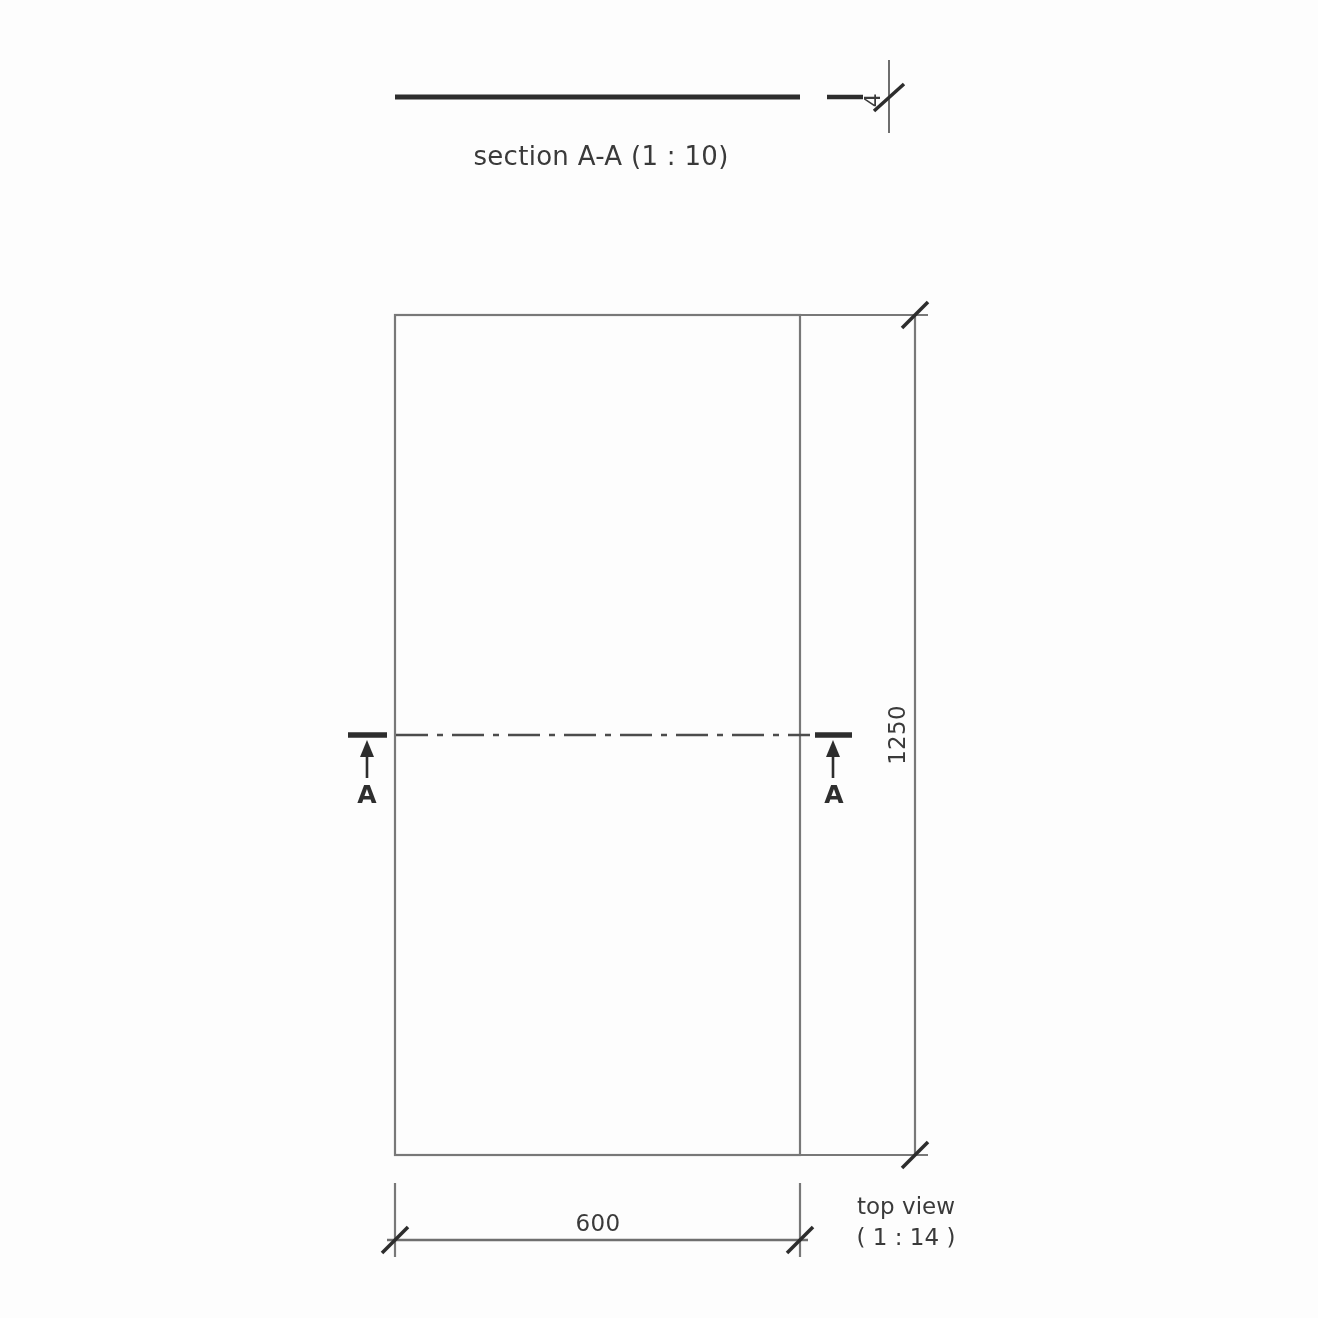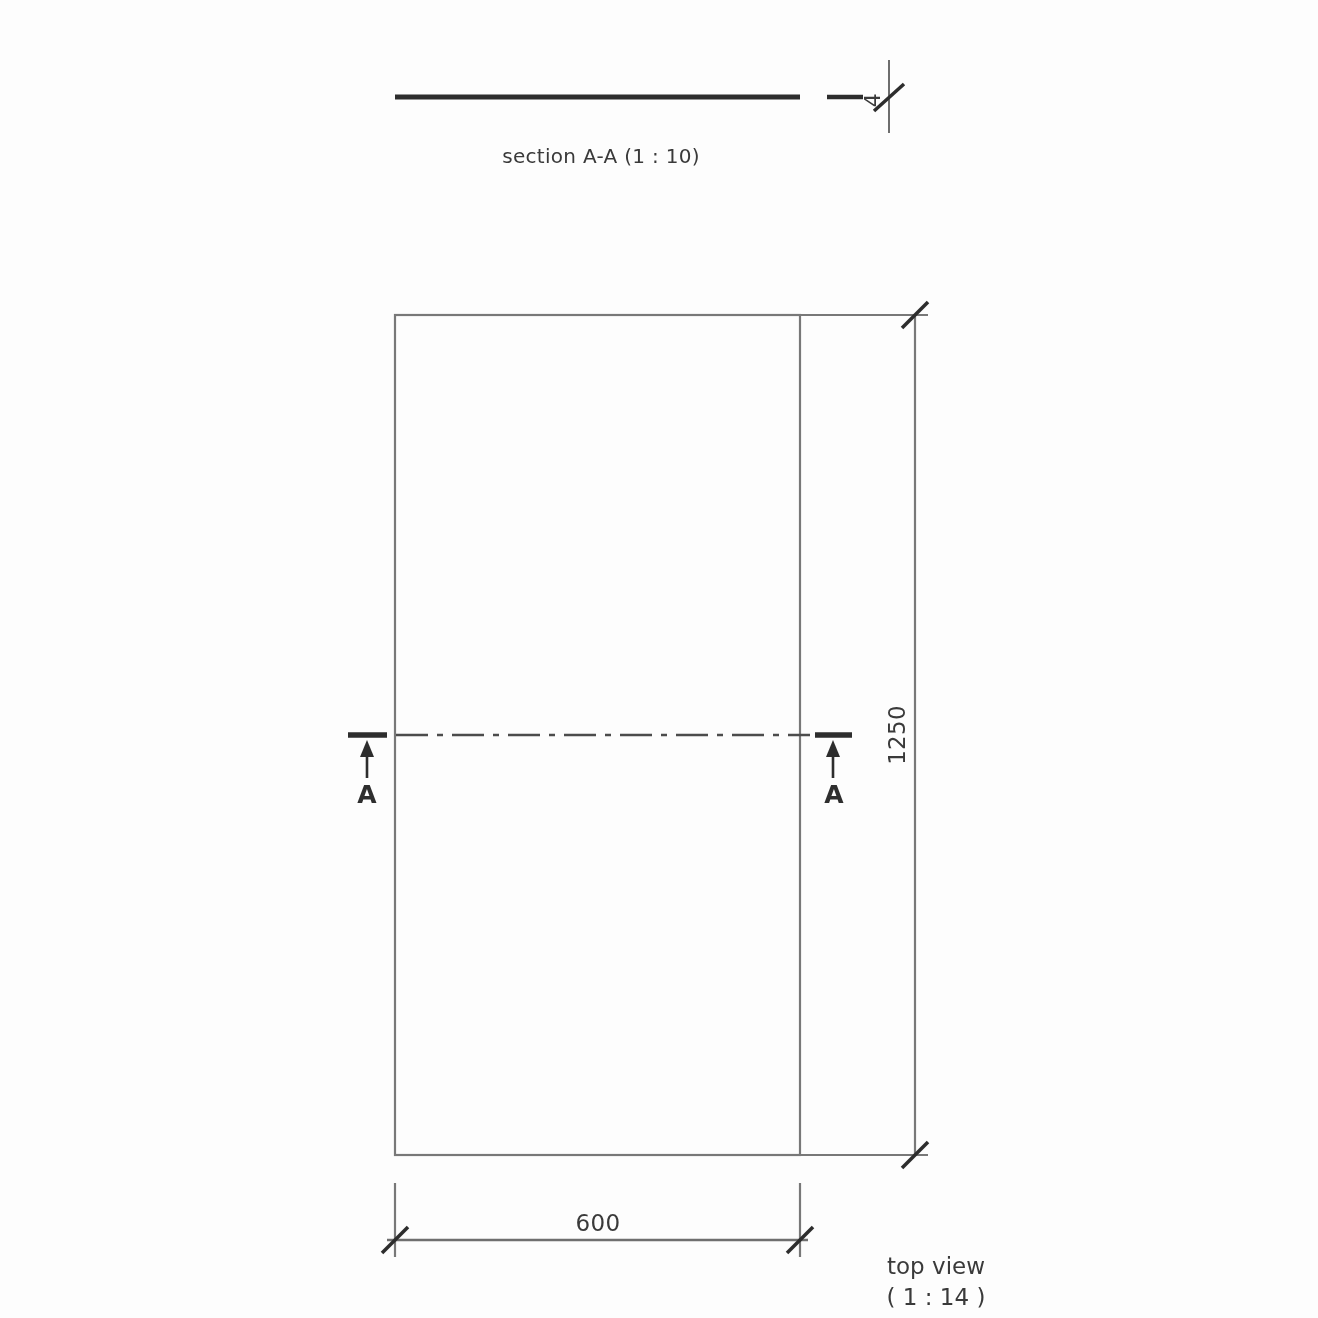--- a/index.html
+++ b/index.html
@@ -18,21 +18,21 @@
   }
   .linework {
     position: absolute;
     left: 0;
     top: 0;
   }
   .label {
     position: absolute;
     transform: translate(-50%, -50%);
     white-space: nowrap;
-    font-size: 20px;
+    font-size: 26px;
     color: #3a3a3a;
     letter-spacing: 0.3px;
   }
   .label.rot90 {
     transform: translate(-50%, -50%) rotate(-90deg);
   }
   .label.num {
     font-size: 23px;
   }
   .label.marker {
@@ -105,18 +105,18 @@
   <div class="label num rot90" style="left:872px; top:100px; font-size:22px;">4</div>
 
   <div class="label num rot90" style="left:897px; top:735px;">1250</div>
 
   <div class="label marker" style="left:367px; top:794px;">A</div>
 
   <div class="label marker" style="left:834px; top:794px;">A</div>
 
   <div class="label num" style="left:598px; top:1223px;">600</div>
 
-  <div class="view-caption" style="left:906px; top:1282px;margin-left:30px;">
+  <div class="view-caption" style="left:906px; top:1222px;">
     <div>top view</div>
     <div>( 1 : 14 )</div>
   </div>
 
 </div>
 
 </body></html>

